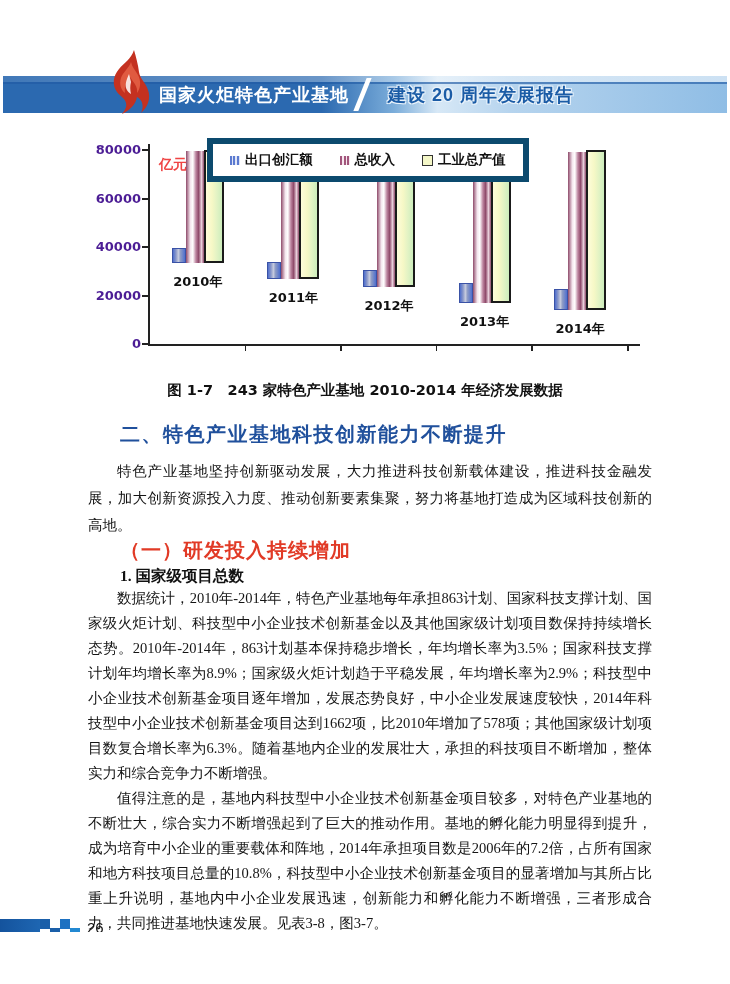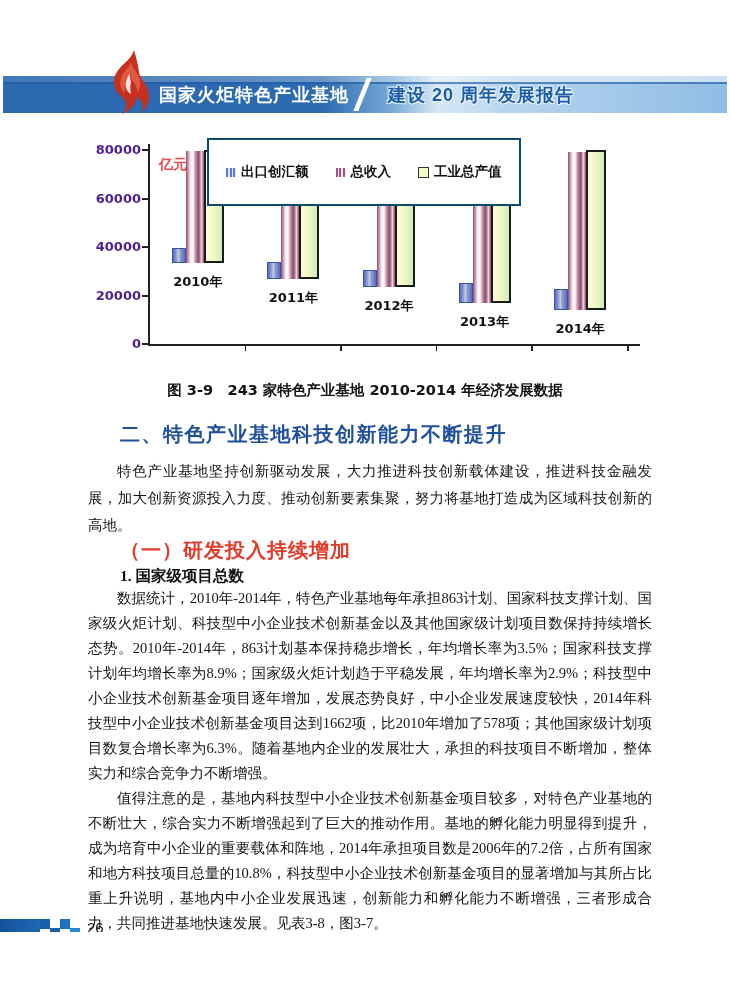--- a/index.html
+++ b/index.html
@@ -26,22 +26,22 @@
 
   
   .chart{position:absolute;left:95px;top:136px;width:552px;height:262px;
     font-family:"DejaVu Sans","Liberation Sans",sans-serif;}
   .axis-y{position:absolute;left:53px;top:8px;width:2px;height:202px;background:#222;}
   .axis-x{position:absolute;left:53px;top:208px;width:492px;height:2px;background:#222;}
   .unit-label{position:absolute;left:64px;top:20px;font-size:14px;font-weight:bold;color:#ef4444;}
   .ytick-label{position:absolute;left:0;width:46px;text-align:right;font-size:13px;
     font-weight:bold;height:16px;line-height:16px;color:#4c1d95;}
   .ytick-mark{position:absolute;left:47px;width:6px;height:2px;background:#222;}
-  .legend{position:absolute;left:112px;top:2px;height:32px;border:2px solid #0c4a6e;
-    background:#fff;display:flex;align-items:center;gap:27px;padding:16px 17px;z-index:2;}
+  .legend{position:absolute;left:112px;top:2px;height:32px;border:6px solid #0c4a6e;
+    background:#fff;display:flex;align-items:center;gap:27px;padding:0 17px;z-index:2;}
   .legend-item{display:flex;align-items:center;gap:5px;font-size:13.5px;font-weight:bold;color:#111;white-space:nowrap;}
   .marker{display:inline-block;}
   .marker-s0{width:10px;height:9px;
     background:repeating-linear-gradient(90deg,#5b7ad0 0 2px,#dfe5f6 2px 3.5px);}
   .marker-s1{width:10px;height:9px;
     background:repeating-linear-gradient(90deg,#a2567c 0 2px,#f6e8ef 2px 3.5px);}
   .marker-s2{width:9px;height:9px;background:#f4f7c8;border:1.5px solid #333;}
   .bar-groups{position:absolute;left:55px;top:14px;width:478px;height:194px;
     display:flex;align-items:flex-start;justify-content:space-around;}
   .bar-group{position:relative;display:flex;align-items:flex-end;}
@@ -155,21 +155,21 @@
       <div class="ytick-label" style="top: 151.5px;">20000</div>
       <div class="ytick-mark" style="top: 158.5px;"></div>
       <div class="ytick-label" style="top: 103px;">40000</div>
       <div class="ytick-mark" style="top: 110px;"></div>
       <div class="ytick-label" style="top: 54.5px;">60000</div>
       <div class="ytick-mark" style="top: 61.5px;"></div>
       <div class="ytick-label" style="top: 6px;">80000</div>
       <div class="ytick-mark" style="top: 13px;"></div>
     </div>
 
-  <div class="fig-caption">图 3-9　243 家特色产业基地 2010-2014 年经济发展数据</div>
+  <div class="fig-caption">图 1-7　243 家特色产业基地 2010-2014 年经济发展数据</div>
 
   <div class="section-heading">二、特色产业基地科技创新能力不断提升</div>
 
   <div class="para-block" id="para1">
     <p>特色产业基地坚持创新驱动发展，大力推进科技创新载体建设，推进科技金融发展，加大创新资源投入力度、推动创新要素集聚，努力将基地打造成为区域科技创新的高地。</p>
   </div>
 
   <div class="sub-heading">（一）研发投入持续增加</div>
 
   <div class="item-heading">1. 国家级项目总数</div>

